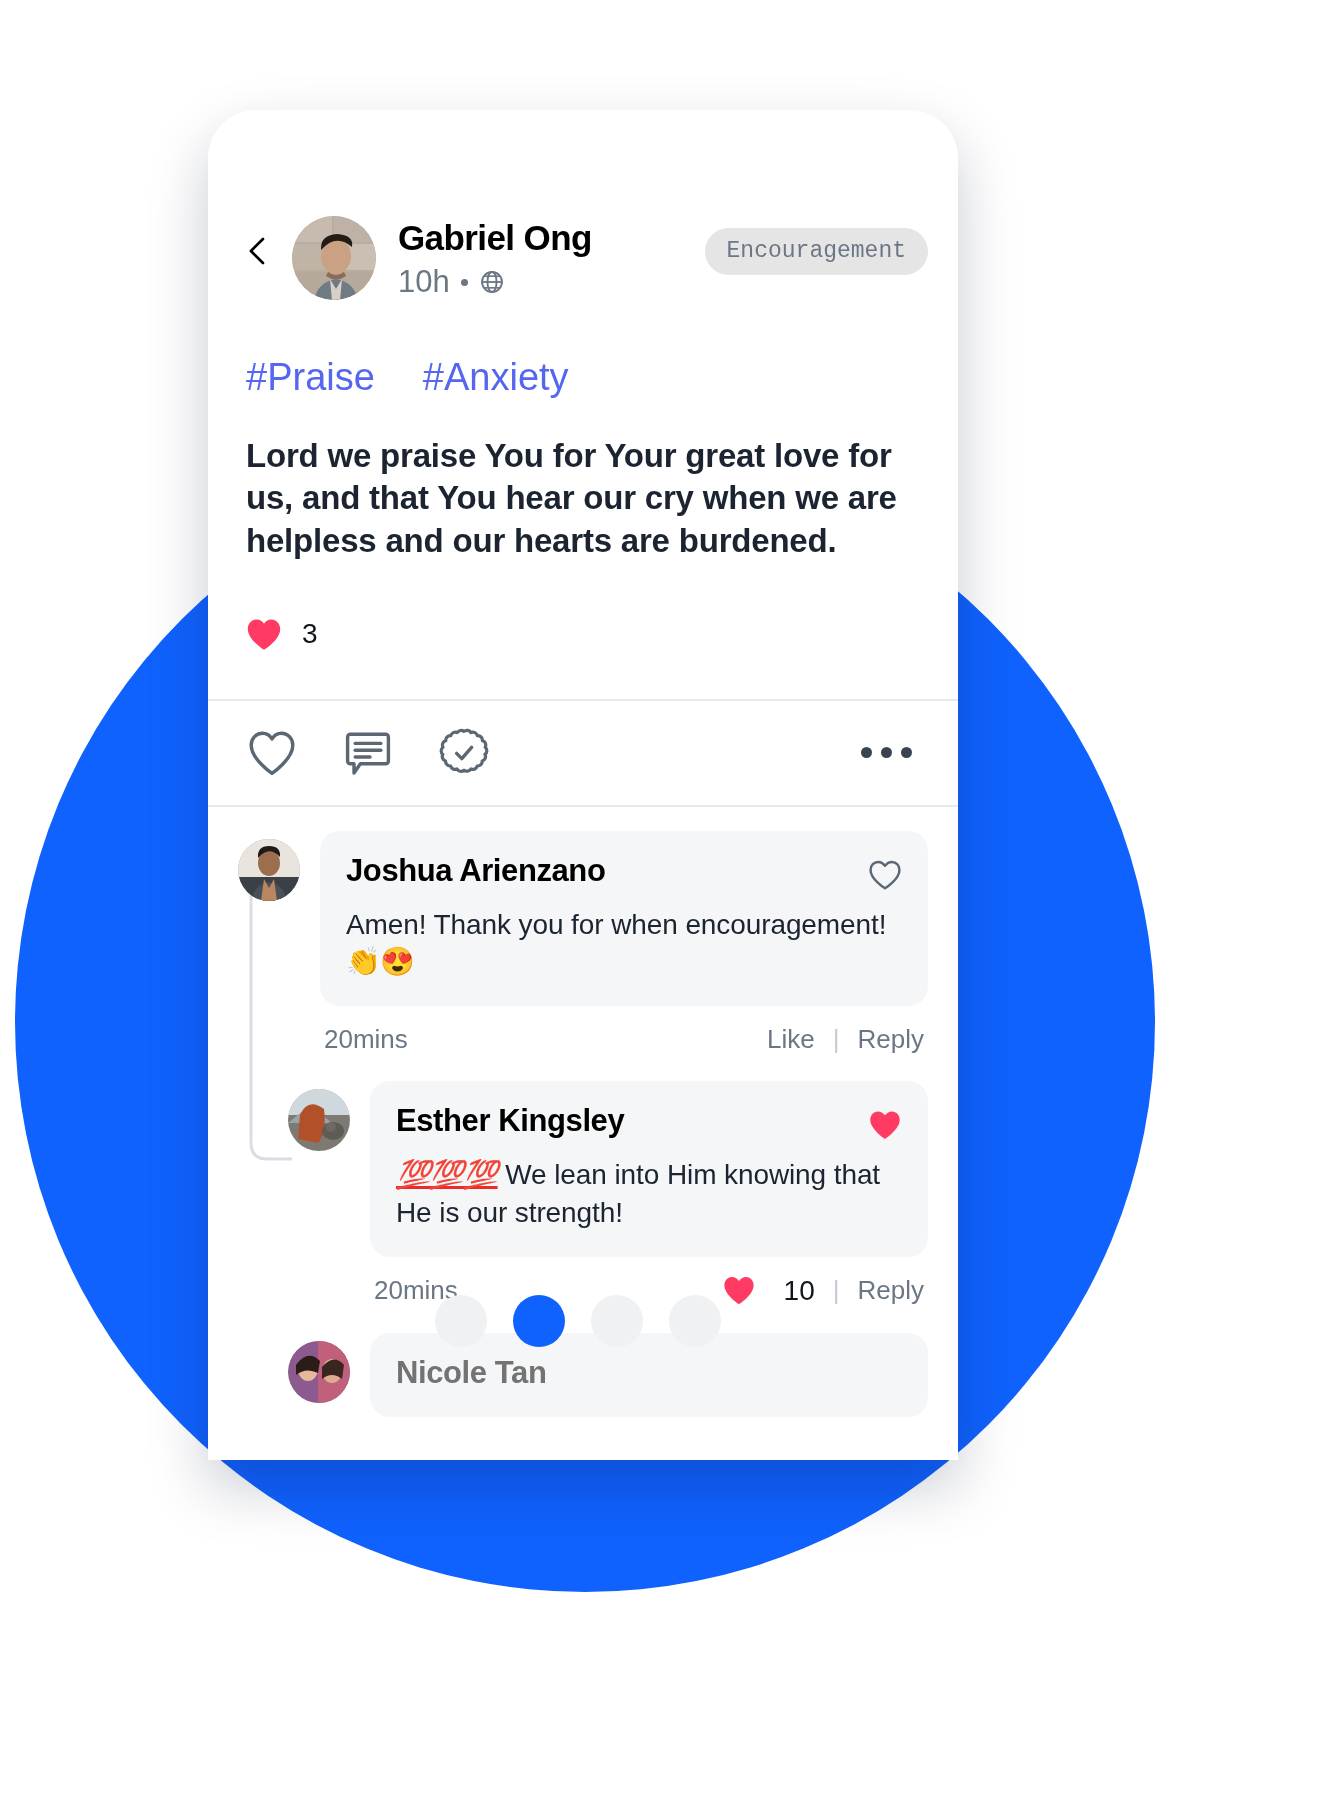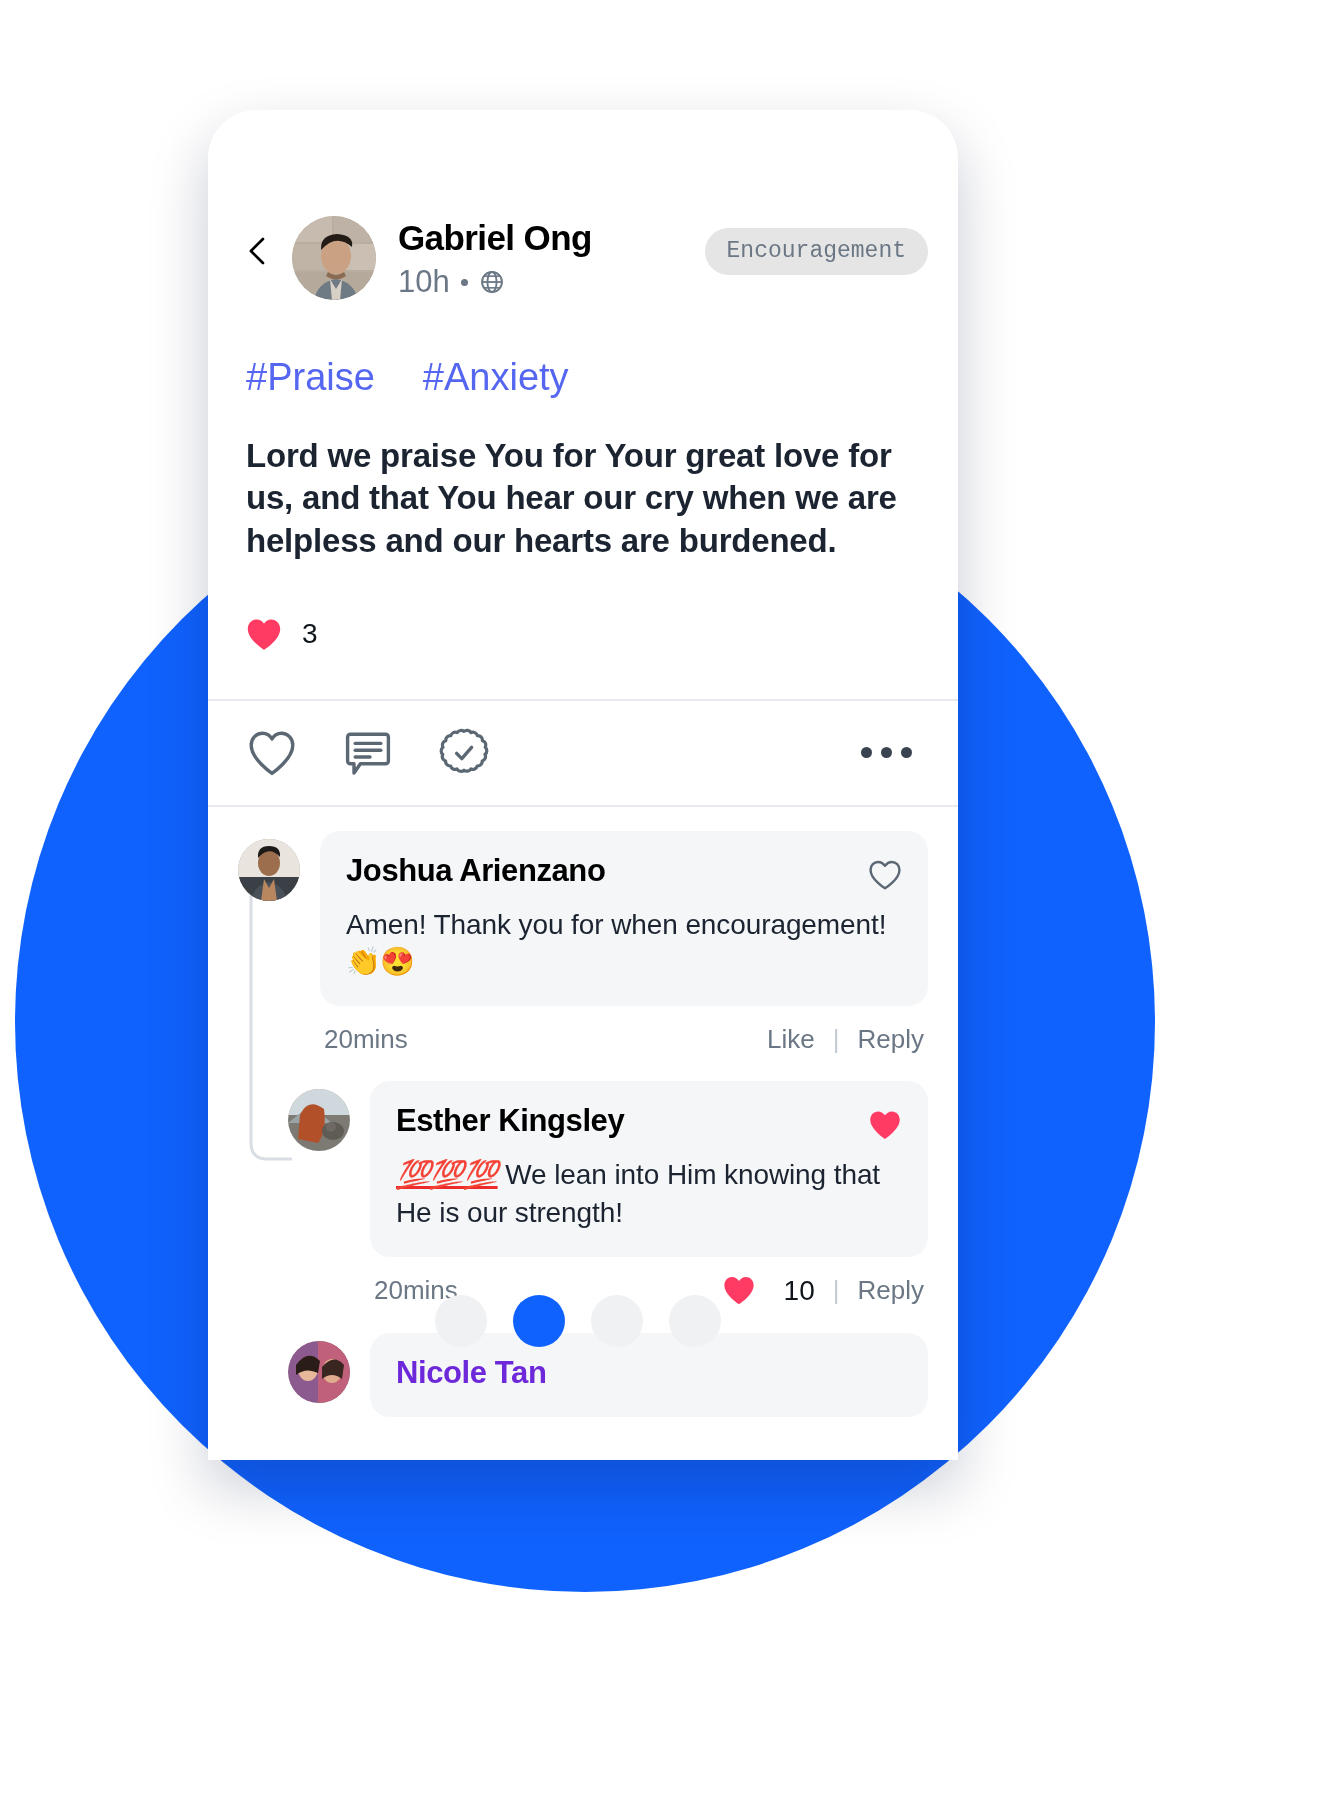--- a/index.html
+++ b/index.html
@@ -127,21 +127,21 @@
   .c-heart-count span { color: #11161C; font-size: 28px; }
 
   
   #dots {
     position: absolute; left: 435px; top: 1295px;
     display: flex; align-items: center; gap: 26px; z-index: 40;
   }
   #dots .dot { width: 52px; height: 52px; border-radius: 50%; background: #F0F1F3; cursor: pointer; }
   #dots .dot.active { background: #1062FE; }
 
-  .cut-name { font-size: 31px; font-weight: 700; color: #6d28d9; letter-spacing: -0.4px; text-align: center; }
+  .cut-name { font-size: 31px; font-weight: 700; color: #737373; letter-spacing: -0.4px; text-align: center; }
 </style>
 </head>
 <body>
 
 <div id="stage">
 
   <div id="blue-circle"></div>
 
   <div id="phone">
 

